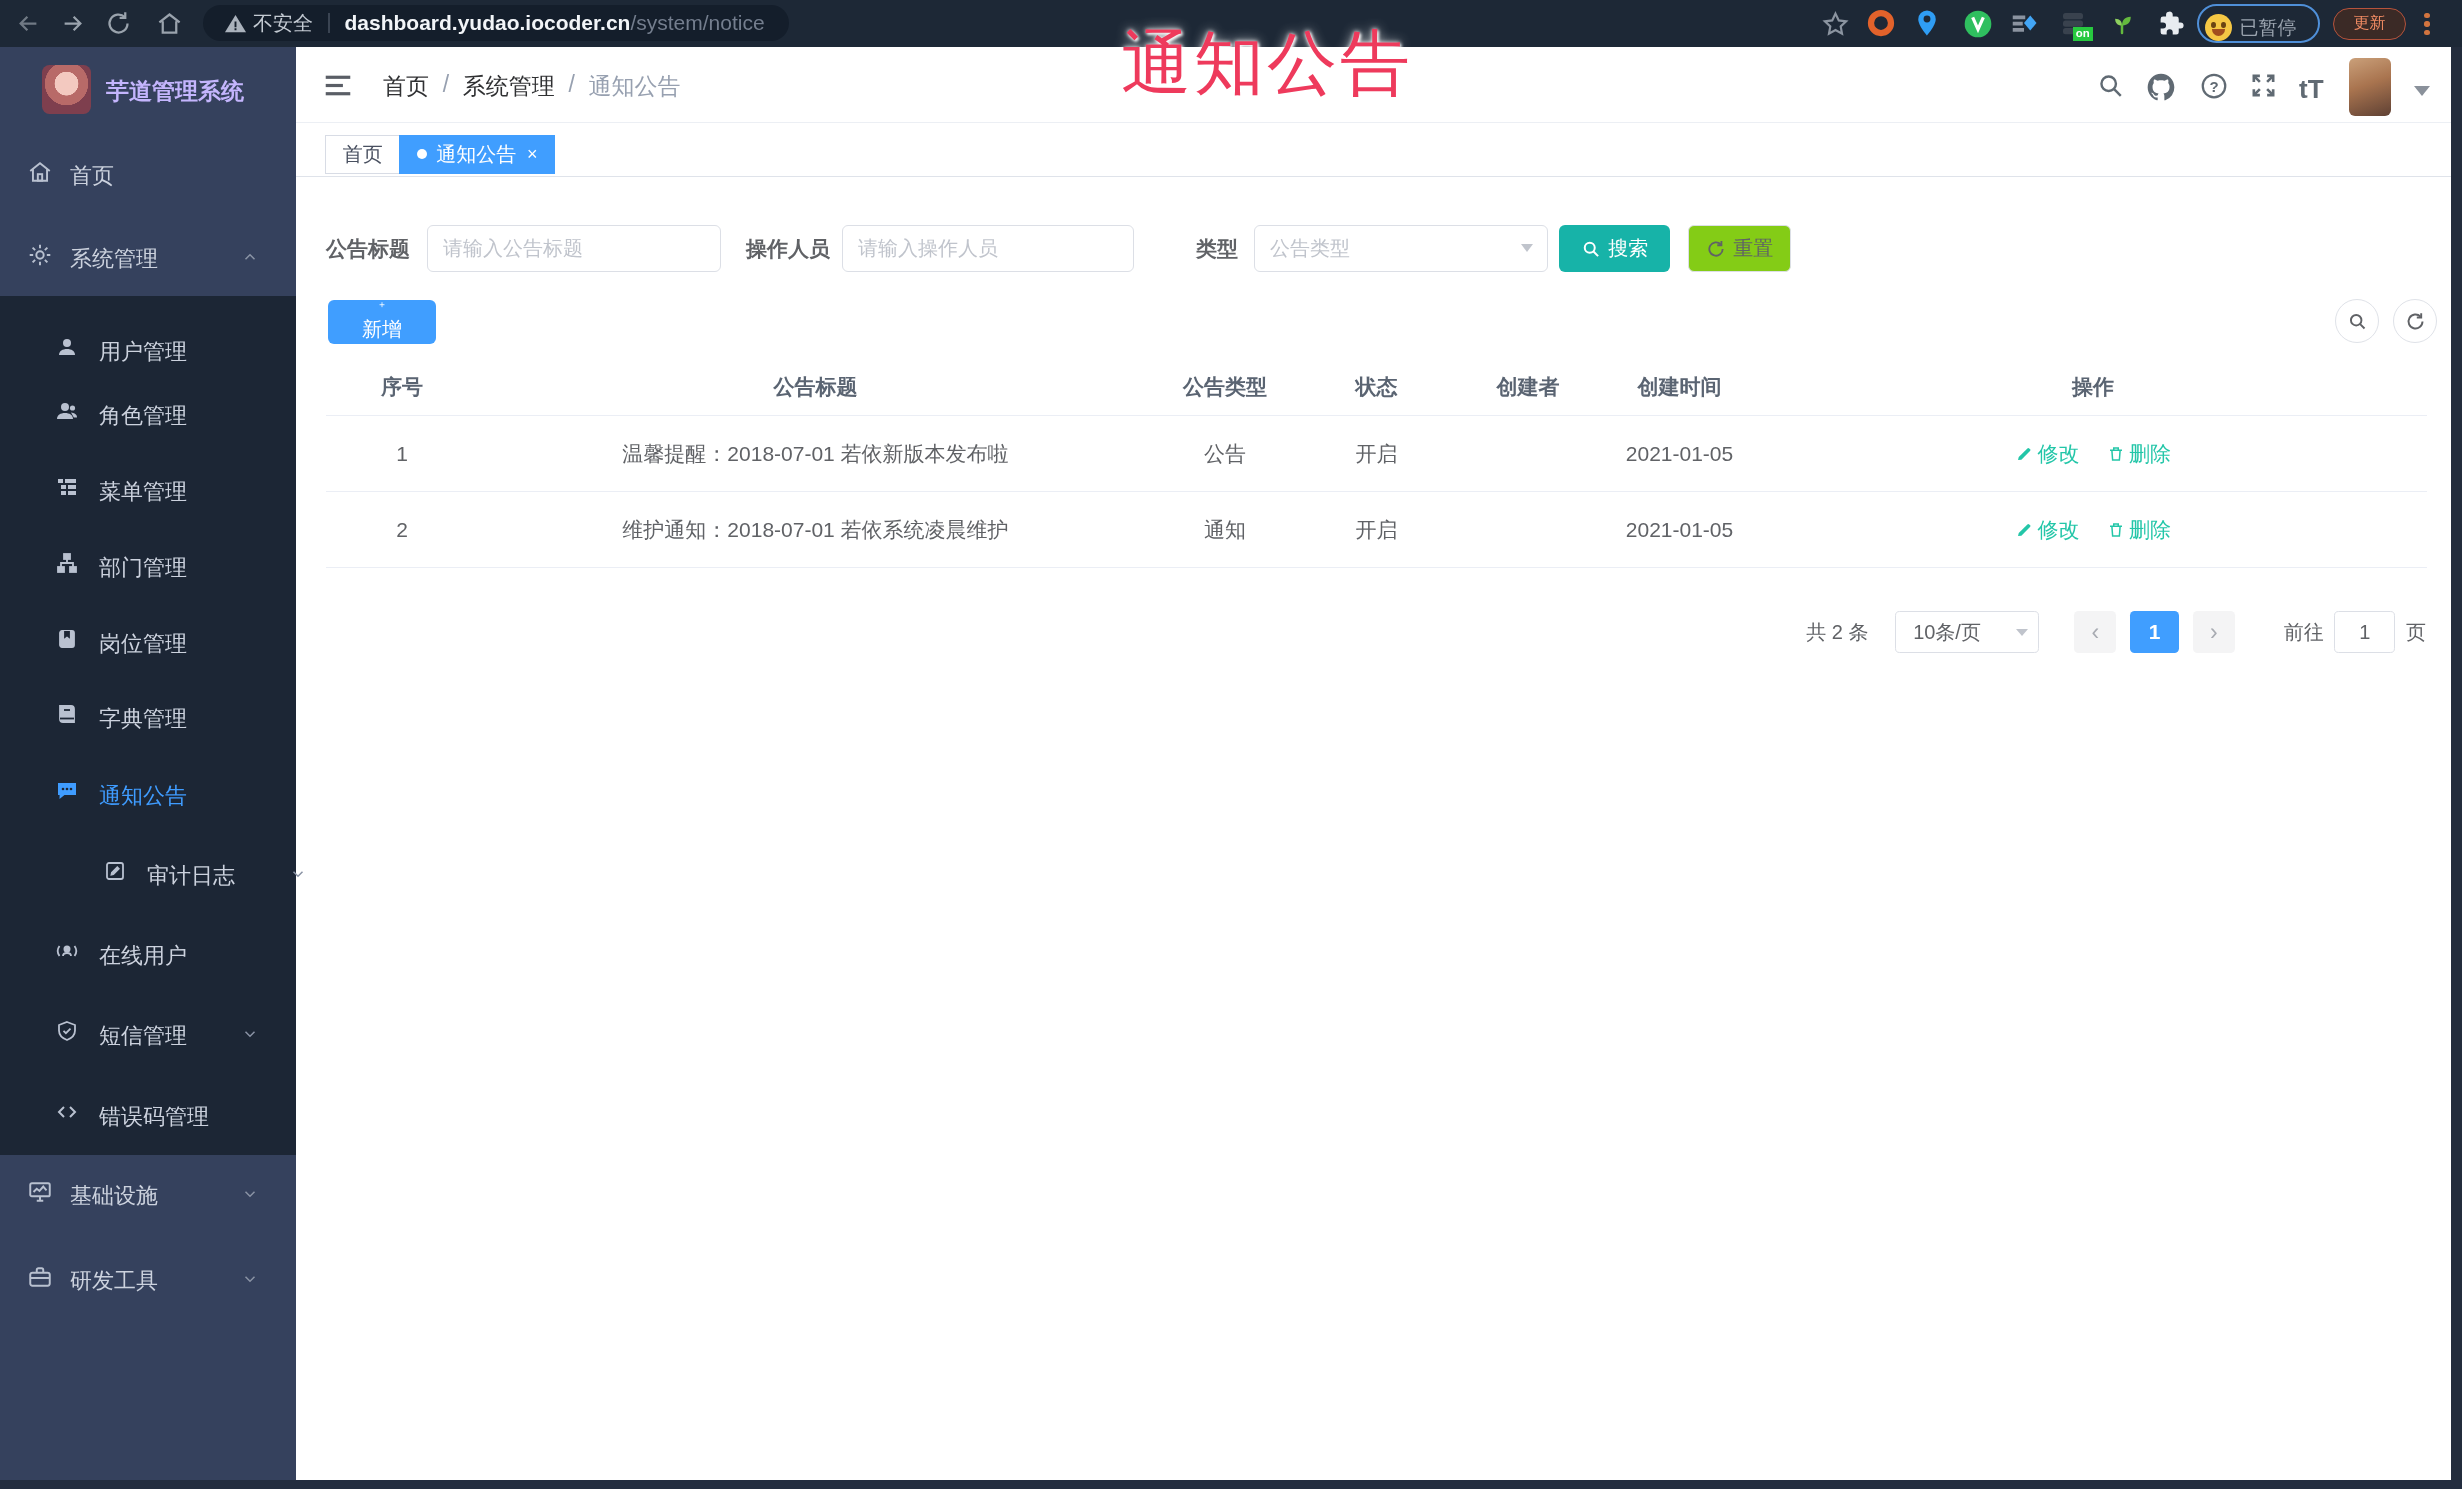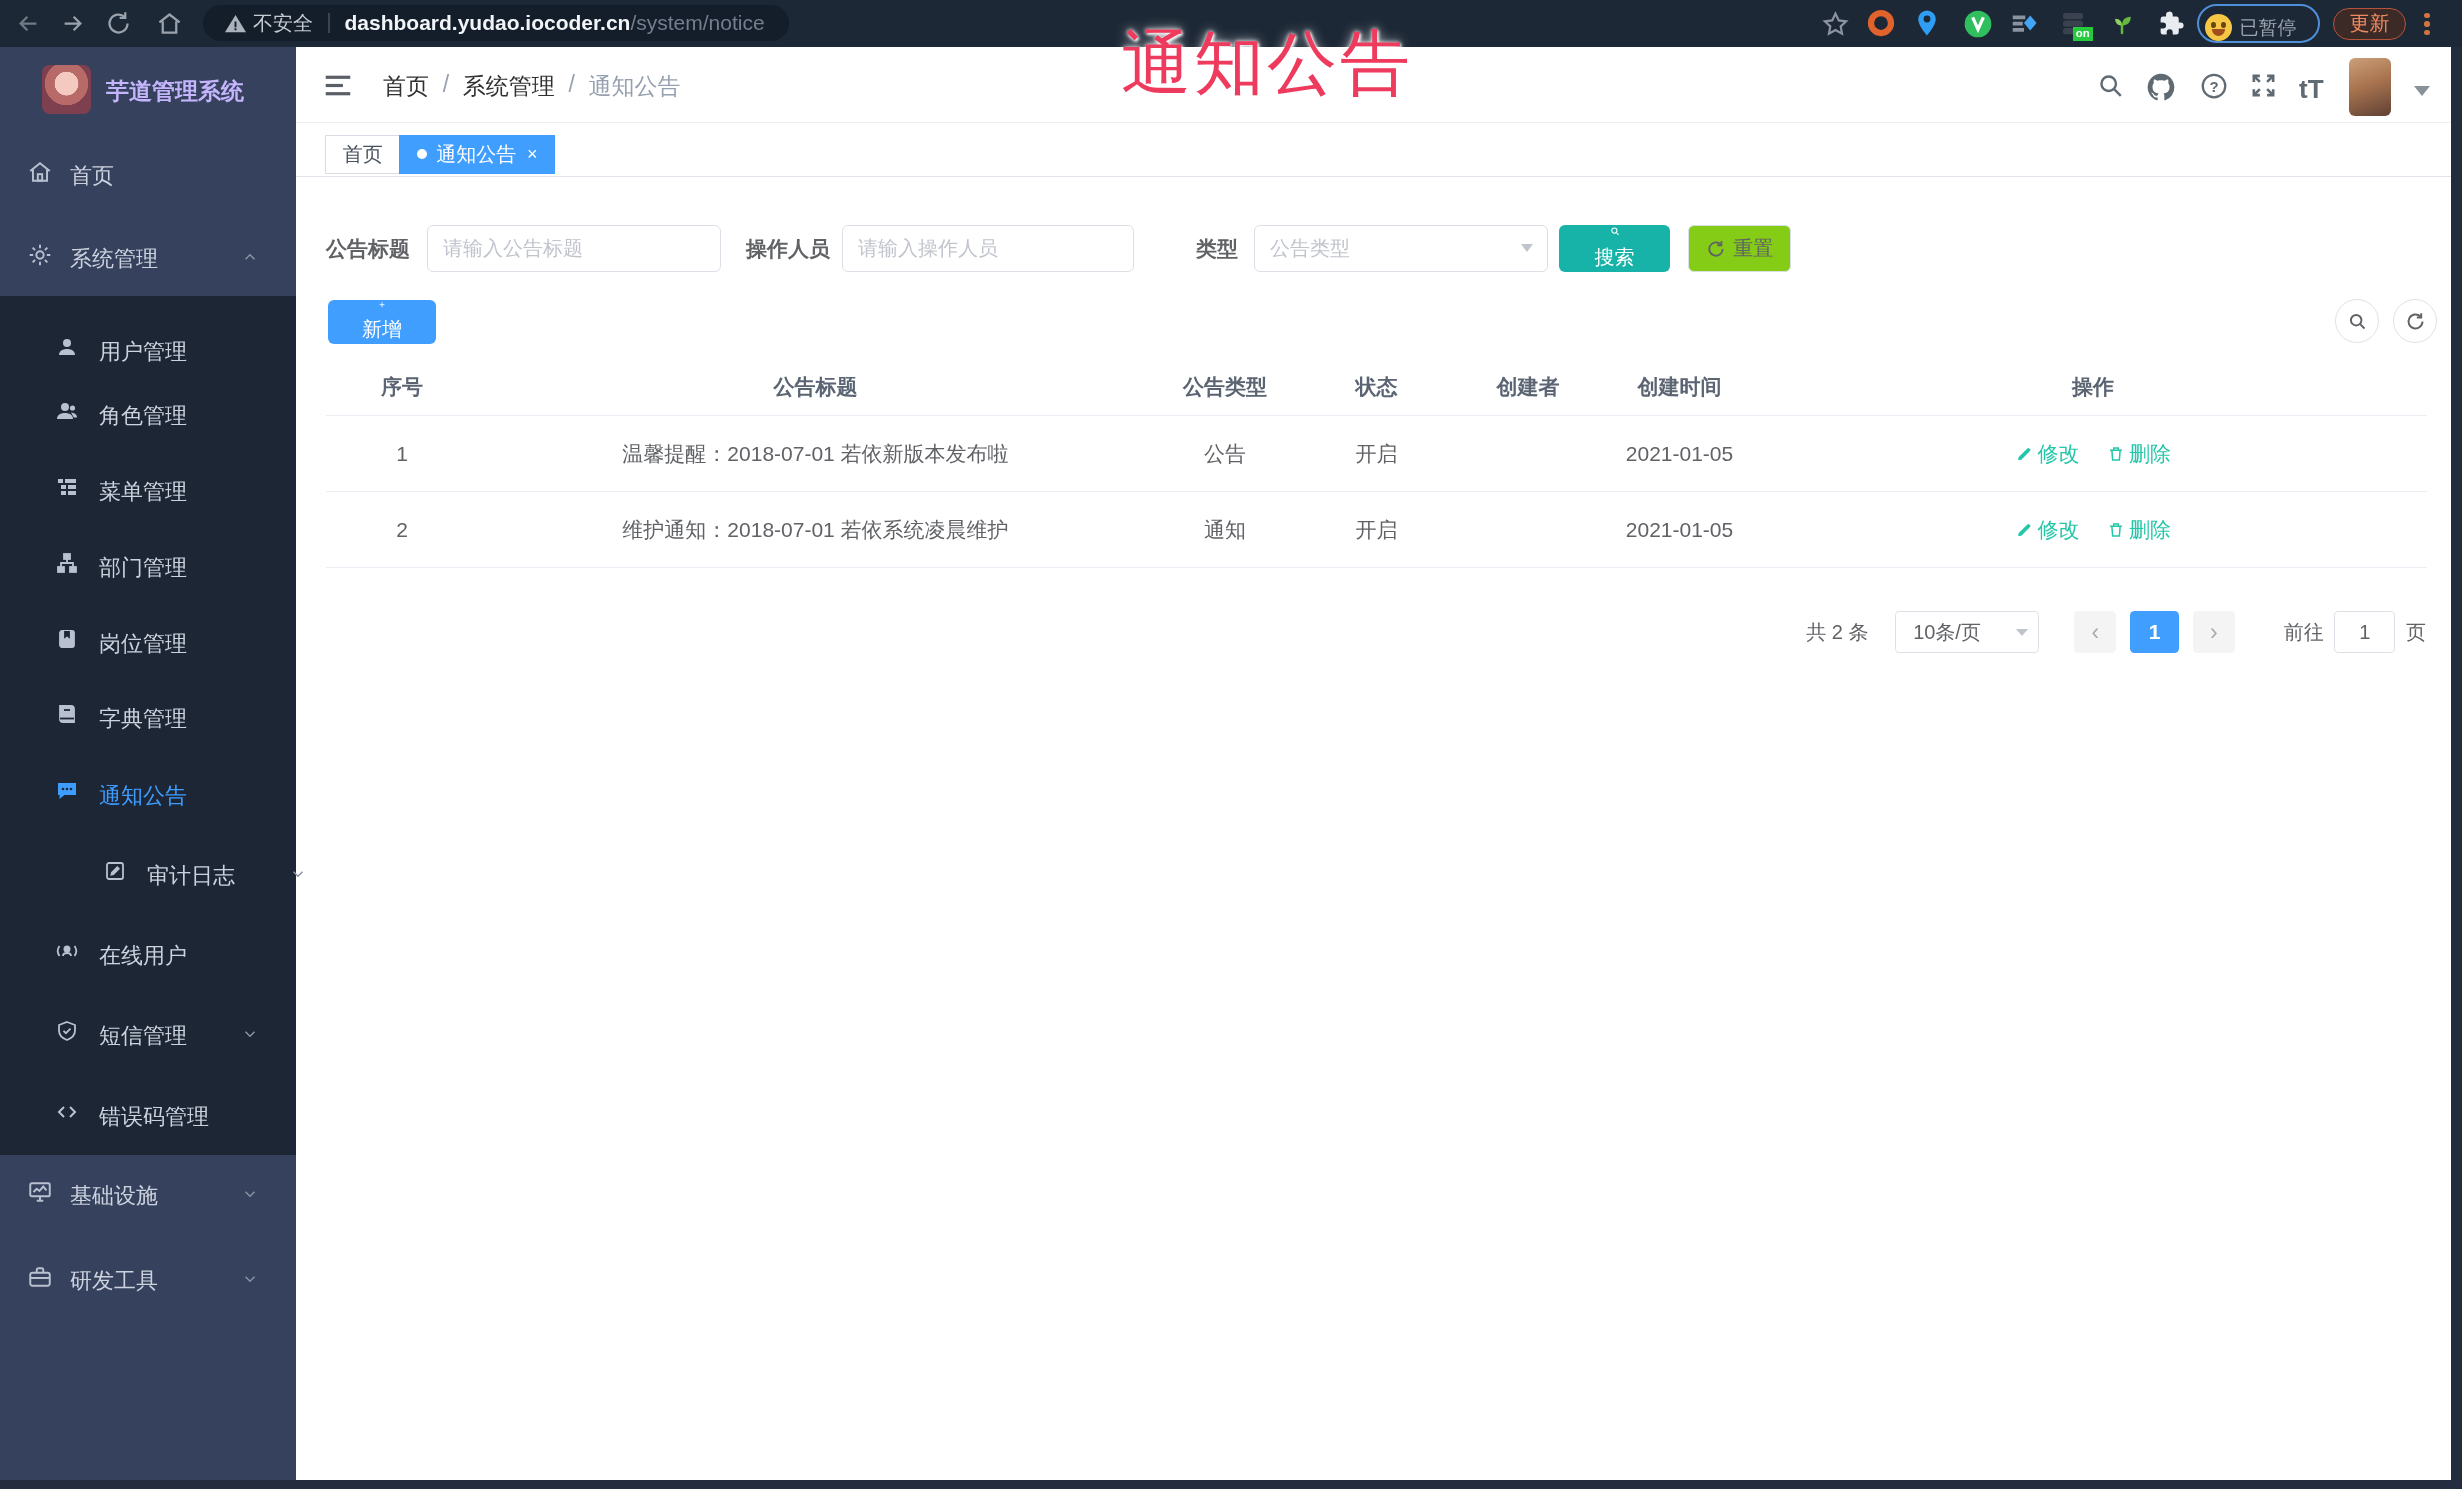--- a/index.html
+++ b/index.html
@@ -21,21 +21,21 @@
     font-size:11.4px; line-height:1; padding:1.5px 3px; border-radius:0; font-weight:bold; }
   .profile-chip { position:absolute; left:2197px; top:3.8px; width:123px; height:39px; border:2.3px solid #4f8fd8;
     border-radius:20px; display:flex; align-items:flex-end; cursor:pointer; }
   .emoji-face { width:27px; height:27px; border-radius:50%; background:#f5c744; margin-left:6px; position:relative; }
   .emoji-face::before, .emoji-face::after { content:""; position:absolute; top:8.3px; width:4.6px; height:6px;
     border-radius:50%; background:#6b4413; }
   .emoji-face::before { left:6px; } .emoji-face::after { right:6px; }
   .emoji-mouth { position:absolute; left:6.8px; top:15px; width:13.7px; height:6.8px; border-radius:0 0 13.7px 13.7px; background:#a14e1e; }
   .profile-status { color:#9aa3ae; font-size:19px; margin-left:7.6px; }
   .update-pill { position:absolute; left:2333px; top:7.6px; width:73px; height:32px; background:#3b2a26;
-    border:1.5px solid #b5533c; border-radius:16px; color:#ef8a63; font-size:20px; display:flex;
+    border:1.5px solid #b5533c; border-radius:16px; color:#ef8a63; font-size:16px; display:flex;
     align-items:center; justify-content:center; cursor:pointer; }
   .kebab { position:absolute; left:2424px; top:10px; width:6px; cursor:pointer; }
   .kebab i { display:block; width:5.3px; height:5.3px; border-radius:50%; background:#d2743f; margin:3px auto; }
 
   
   .overlay-title { position:absolute; left:1121px; top:16.7px; z-index:60; font-size:70px; font-weight:500;
     color:#ee3a5c; letter-spacing:3px; white-space:nowrap;
     text-shadow:0 0 4.6px rgba(255,255,255,.95), 0 0 12px rgba(255,255,255,.85), 1.5px 1.5px 3px rgba(255,255,255,.9); }
 
   
@@ -84,21 +84,21 @@
   .f-input { position:absolute; top:46px; height:47px; border:1.5px solid #dcdfe6; border-radius:6px;
     font-size:20px; color:#606266; padding:0 15px; outline:none; background:#fff;
     font-family:"Liberation Sans","DejaVu Sans",sans-serif; }
   .f-input::placeholder { color:#c0c4cc; }
   .f-select { position:absolute; top:46px; height:47px; border:1.5px solid #dcdfe6; border-radius:6px;
     font-size:20px; color:#c0c4cc; padding:0 15px; display:flex; align-items:center; cursor:pointer; background:#fff; }
   .f-select .sel-arrow { position:absolute; right:13.7px; top:18px; width:0; height:0;
     border-left:6.8px solid transparent; border-right:6.8px solid transparent; border-top:8.3px solid #c0c4cc; }
   .btn { position:absolute; display:flex; align-items:center; justify-content:center; gap:7.6px;
     border-radius:6px; font-size:20px; cursor:pointer; border:1.5px solid transparent; }
-  .btn-search { left:1263px; top:46px; width:111px; height:47px; background:#17b3a8; color:#fff;flex-direction:column; }
+  .btn-search { left:1263px; top:46px; width:111px; height:47px; background:#17b3a8; color:#fff; }
   .btn-reset { left:1392px; top:46px; width:103px; height:47px; background:#84cc16; border-color:#dcdfe6; color:#606266; }
   .btn-add { left:32px; top:121px; width:108px; height:44px; background:#409eff; color:#fff;flex-direction:column; }
   .tool-circle { position:absolute; top:120px; width:44px; height:44px; border-radius:50%; background:#fff;
     border:1.5px solid #dfe2e8; color:#606266; display:flex; align-items:center; justify-content:center; cursor:pointer; }
 
   
   .ntable { position:absolute; left:30px; top:179px; width:2101px; font-size:21px; color:#606266; }
   .trow { display:grid; grid-template-columns:152px 675px 144px 159px 144px 159px 668px; align-items:center; }
   .trow > div { text-align:center; overflow:hidden; white-space:nowrap; }
   .thead { height:58px; font-weight:600; color:#5a6472; border-bottom:1.5px solid #ebeef5; }

